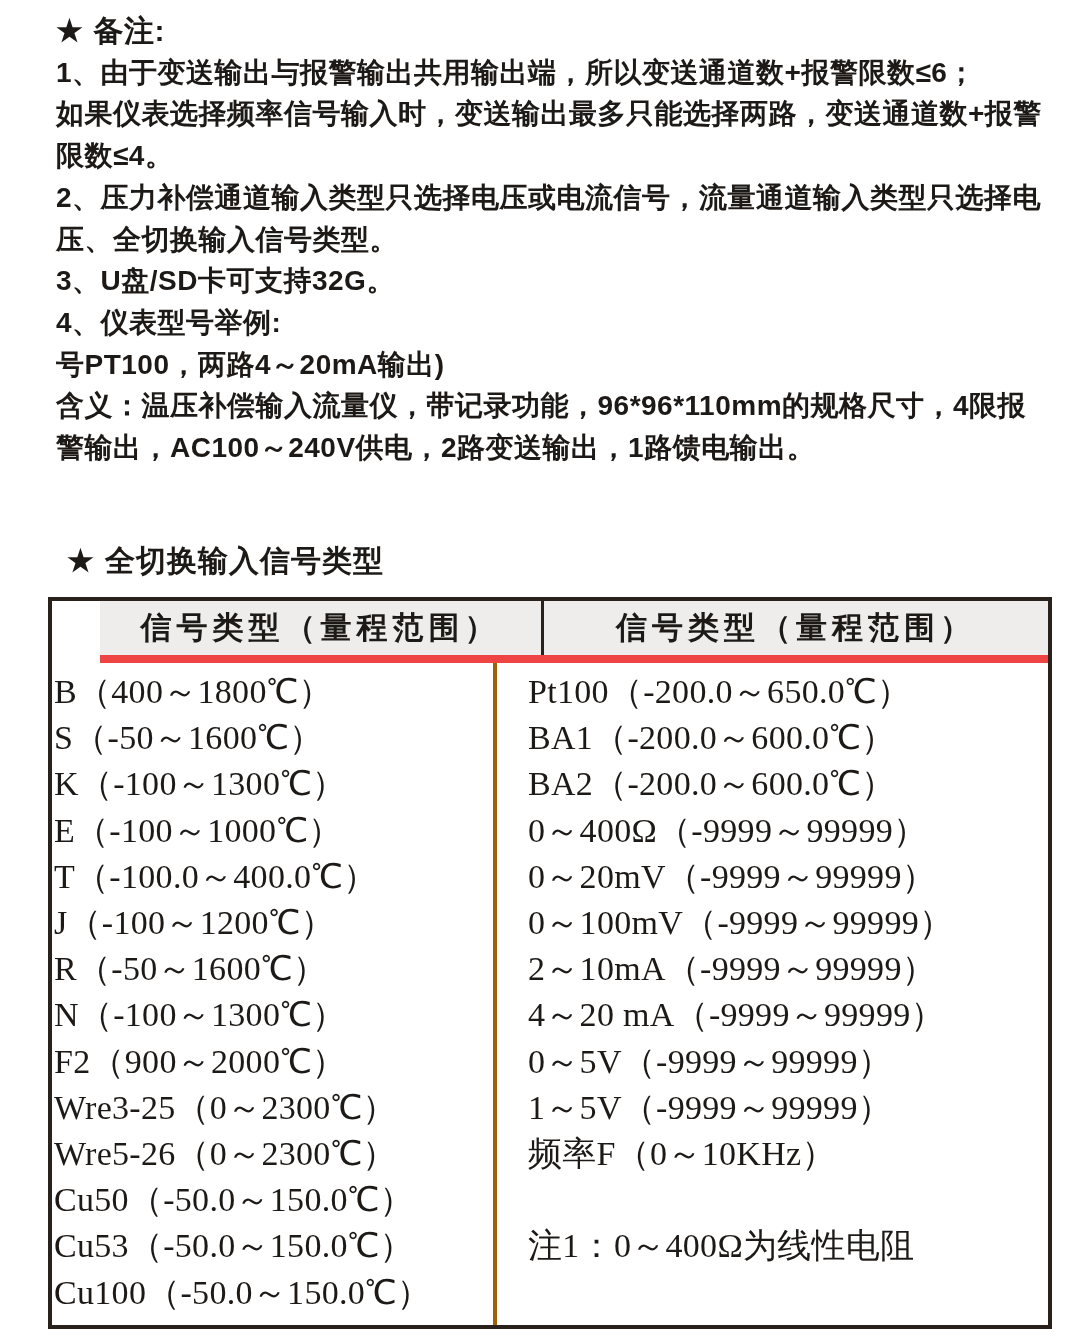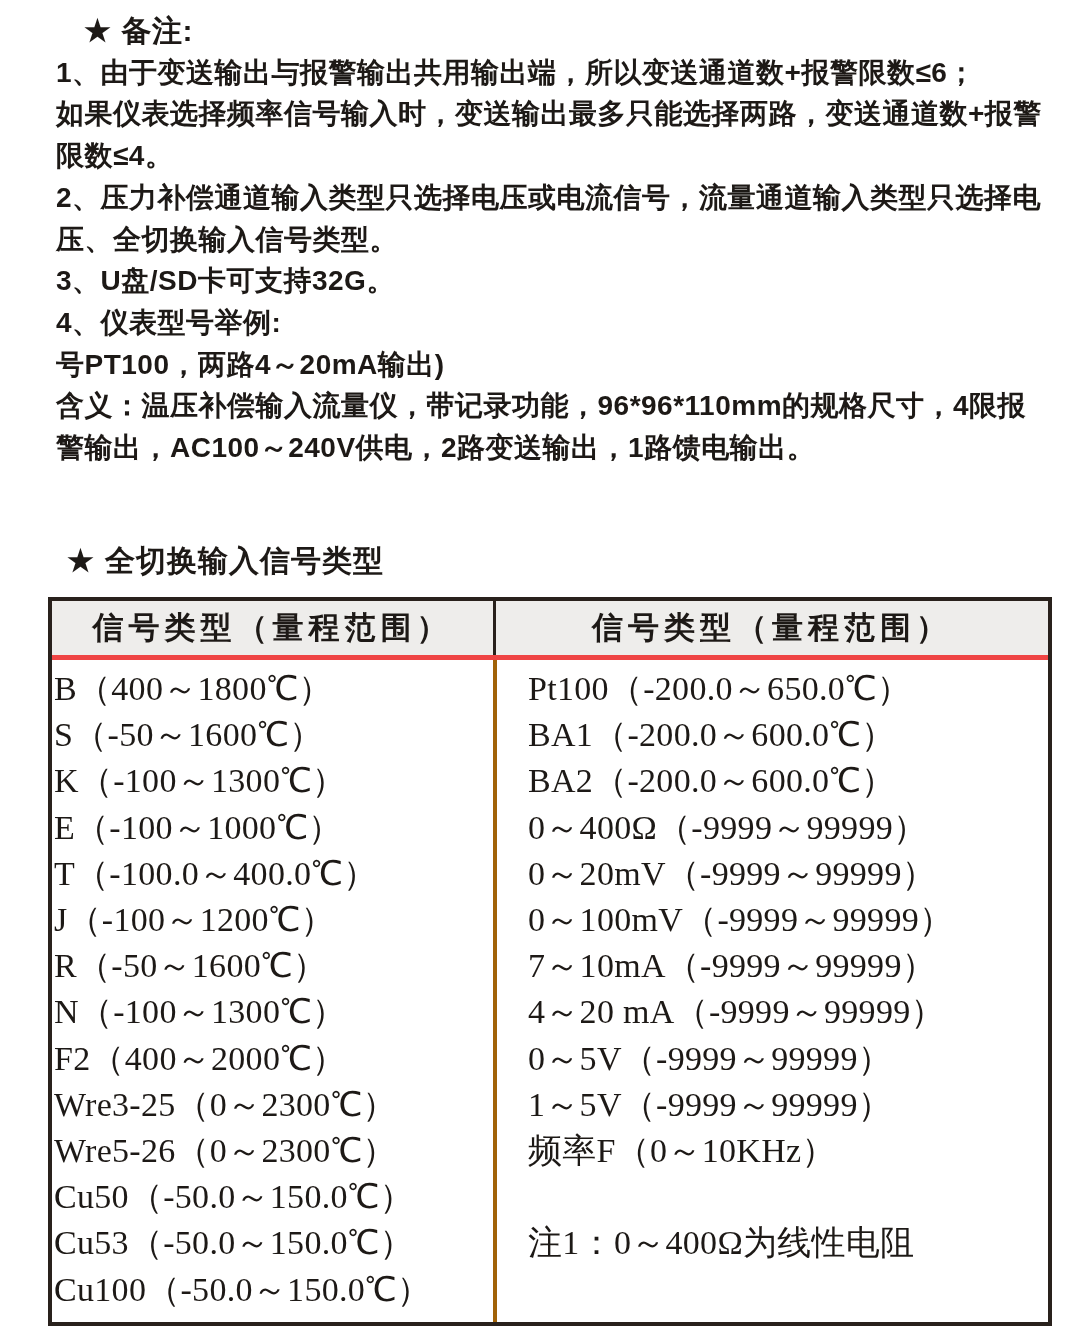--- a/index.html
+++ b/index.html
@@ -24,21 +24,20 @@
   }
   .remark-line {
     font-size: 28px;
     line-height: 41.7px;
     font-weight: 600;
     letter-spacing: 0.5px;
     white-space: pre;
   }
   .remark-title {
     font-size: 30px;
-    margin-left: 28px;
   }
   .star {
     display: inline-block;
     margin-right: 10px;
     font-size: 30px;
   }
   
   .section-title {
     position: absolute;
     left: 67px;
@@ -54,21 +53,22 @@
     top: 597px;
     width: 1004px;
     box-sizing: border-box;
     border: 4px solid #29211c;
     background: #ffffff;
     font-family: "Liberation Serif", serif;
   }
   .thead {
     display: flex;
     background: #eeedeb;
-    border-bottom: 5px solid #ef4444;
+    border-bottom: 8px solid #ef4444;
+    margin-left: 48px;
   }
   .th {
     height: 54px;
     line-height: 54px;
     text-align: center;
     font-size: 31px;
     font-weight: 600;
     letter-spacing: 5px;
     box-sizing: border-box;
   }
@@ -124,35 +124,35 @@
     <div class="tbody">
       <div class="tcol c1">
         <div class="cell">B（400～1800℃）</div>
         <div class="cell">S（-50～1600℃）</div>
         <div class="cell">K（-100～1300℃）</div>
         <div class="cell">E（-100～1000℃）</div>
         <div class="cell">T（-100.0～400.0℃）</div>
         <div class="cell">J（-100～1200℃）</div>
         <div class="cell">R（-50～1600℃）</div>
         <div class="cell">N（-100～1300℃）</div>
-        <div class="cell">F2（400～2000℃）</div>
+        <div class="cell">F2（900～2000℃）</div>
         <div class="cell">Wre3-25（0～2300℃）</div>
         <div class="cell">Wre5-26（0～2300℃）</div>
         <div class="cell">Cu50（-50.0～150.0℃）</div>
         <div class="cell">Cu53（-50.0～150.0℃）</div>
         <div class="cell">Cu100（-50.0～150.0℃）</div>
       </div>
       <div class="tcol c2">
         <div class="cell">Pt100（-200.0～650.0℃）</div>
         <div class="cell">BA1（-200.0～600.0℃）</div>
         <div class="cell">BA2（-200.0～600.0℃）</div>
         <div class="cell">0～400Ω（-9999～99999）</div>
         <div class="cell">0～20mV（-9999～99999）</div>
         <div class="cell">0～100mV（-9999～99999）</div>
-        <div class="cell">7～10mA（-9999～99999）</div>
+        <div class="cell">2～10mA（-9999～99999）</div>
         <div class="cell">4～20 mA（-9999～99999）</div>
         <div class="cell">0～5V（-9999～99999）</div>
         <div class="cell">1～5V（-9999～99999）</div>
         <div class="cell">频率F（0～10KHz）</div>
         <div class="cell"></div>
         <div class="cell">注1：0～400Ω为线性电阻</div>
       </div>
     </div>
   </div>
 

